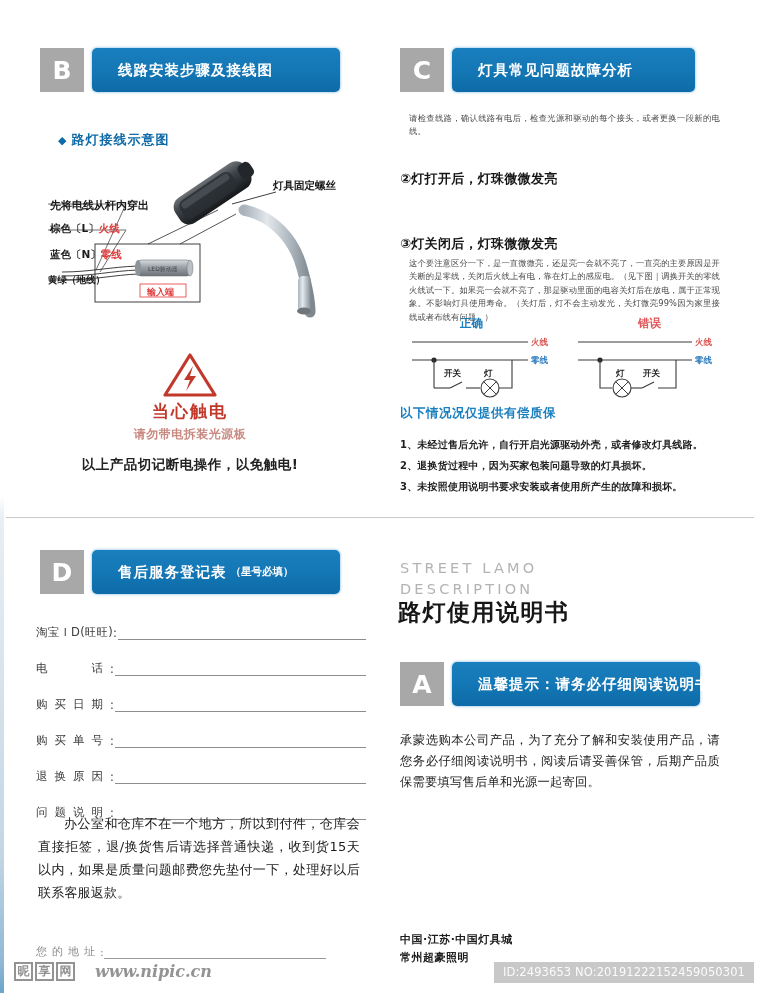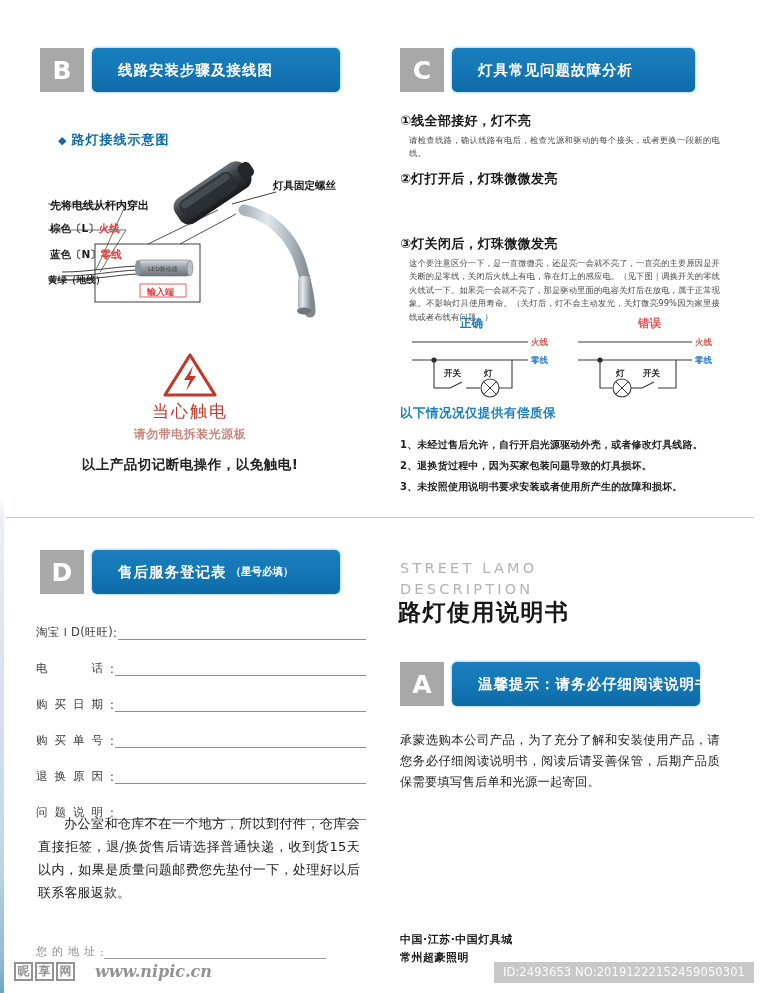--- a/index.html
+++ b/index.html
@@ -77,21 +77,21 @@
   .lbl-black { color: #1a1a1a; }
   .lbl-red { color: #e03a3a; }
 
   
   #warn-block {
     position: absolute; left: 0; top: 352px; width: 380px;
     display: flex; flex-direction: column; align-items: center;
   }
   #warn-tri { width: 54px; height: 46px; }
   .warn-title {
-    color: #c0392b; font-size: 17px; font-weight: normal;
+    color: #c0392b; font-size: 17px; font-weight: bold;
     letter-spacing: 2px; margin-top: 2px;
   }
   .warn-sub {
     color: #c98a82; font-size: 12px; font-weight: bold;
     letter-spacing: 0.5px; margin-top: 3px;
   }
   .warn-foot {
     position: absolute; left: 0; top: 456px; width: 380px;
     text-align: center;
     color: #222; font-size: 13.5px; font-weight: bold; letter-spacing: 0.5px;
@@ -348,21 +348,20 @@
     <div class="warn-sub">请勿带电拆装光源板</div>
   </div>
   <div class="warn-foot">以上产品切记断电操作，以免触电!</div>
 
   <div class="sec-head" id="sec-c">
     <div class="sec-letter">C</div>
     <div class="sec-title">灯具常见问题故障分析</div>
   </div>
 
   <div class="faq" id="faq1">
-    <div class="faq-q">①线全部接好，灯不亮</div>
     <div class="faq-a">请检查线路，确认线路有电后，检查光源和驱动的每个接头，或者更换一段新的电线。</div>
   </div>
   <div class="faq" id="faq2">
     <div class="faq-q">②灯打开后，灯珠微微发亮</div>
   </div>
   <div class="faq" id="faq3">
     <div class="faq-q">③灯关闭后，灯珠微微发亮</div>
     <div class="faq-a">这个要注意区分一下，是一直微微亮，还是亮一会就不亮了，一直亮的主要原因是开关断的是零线，关闭后火线上有电，靠在灯上的感应电。（见下图｜调换开关的零线火线试一下。如果亮一会就不亮了，那是驱动里面的电容关灯后在放电，属于正常现象。不影响灯具使用寿命。（关灯后，灯不会主动发光，关灯微亮99%因为家里接线或者布线有问题。）</div>
   </div>
 

